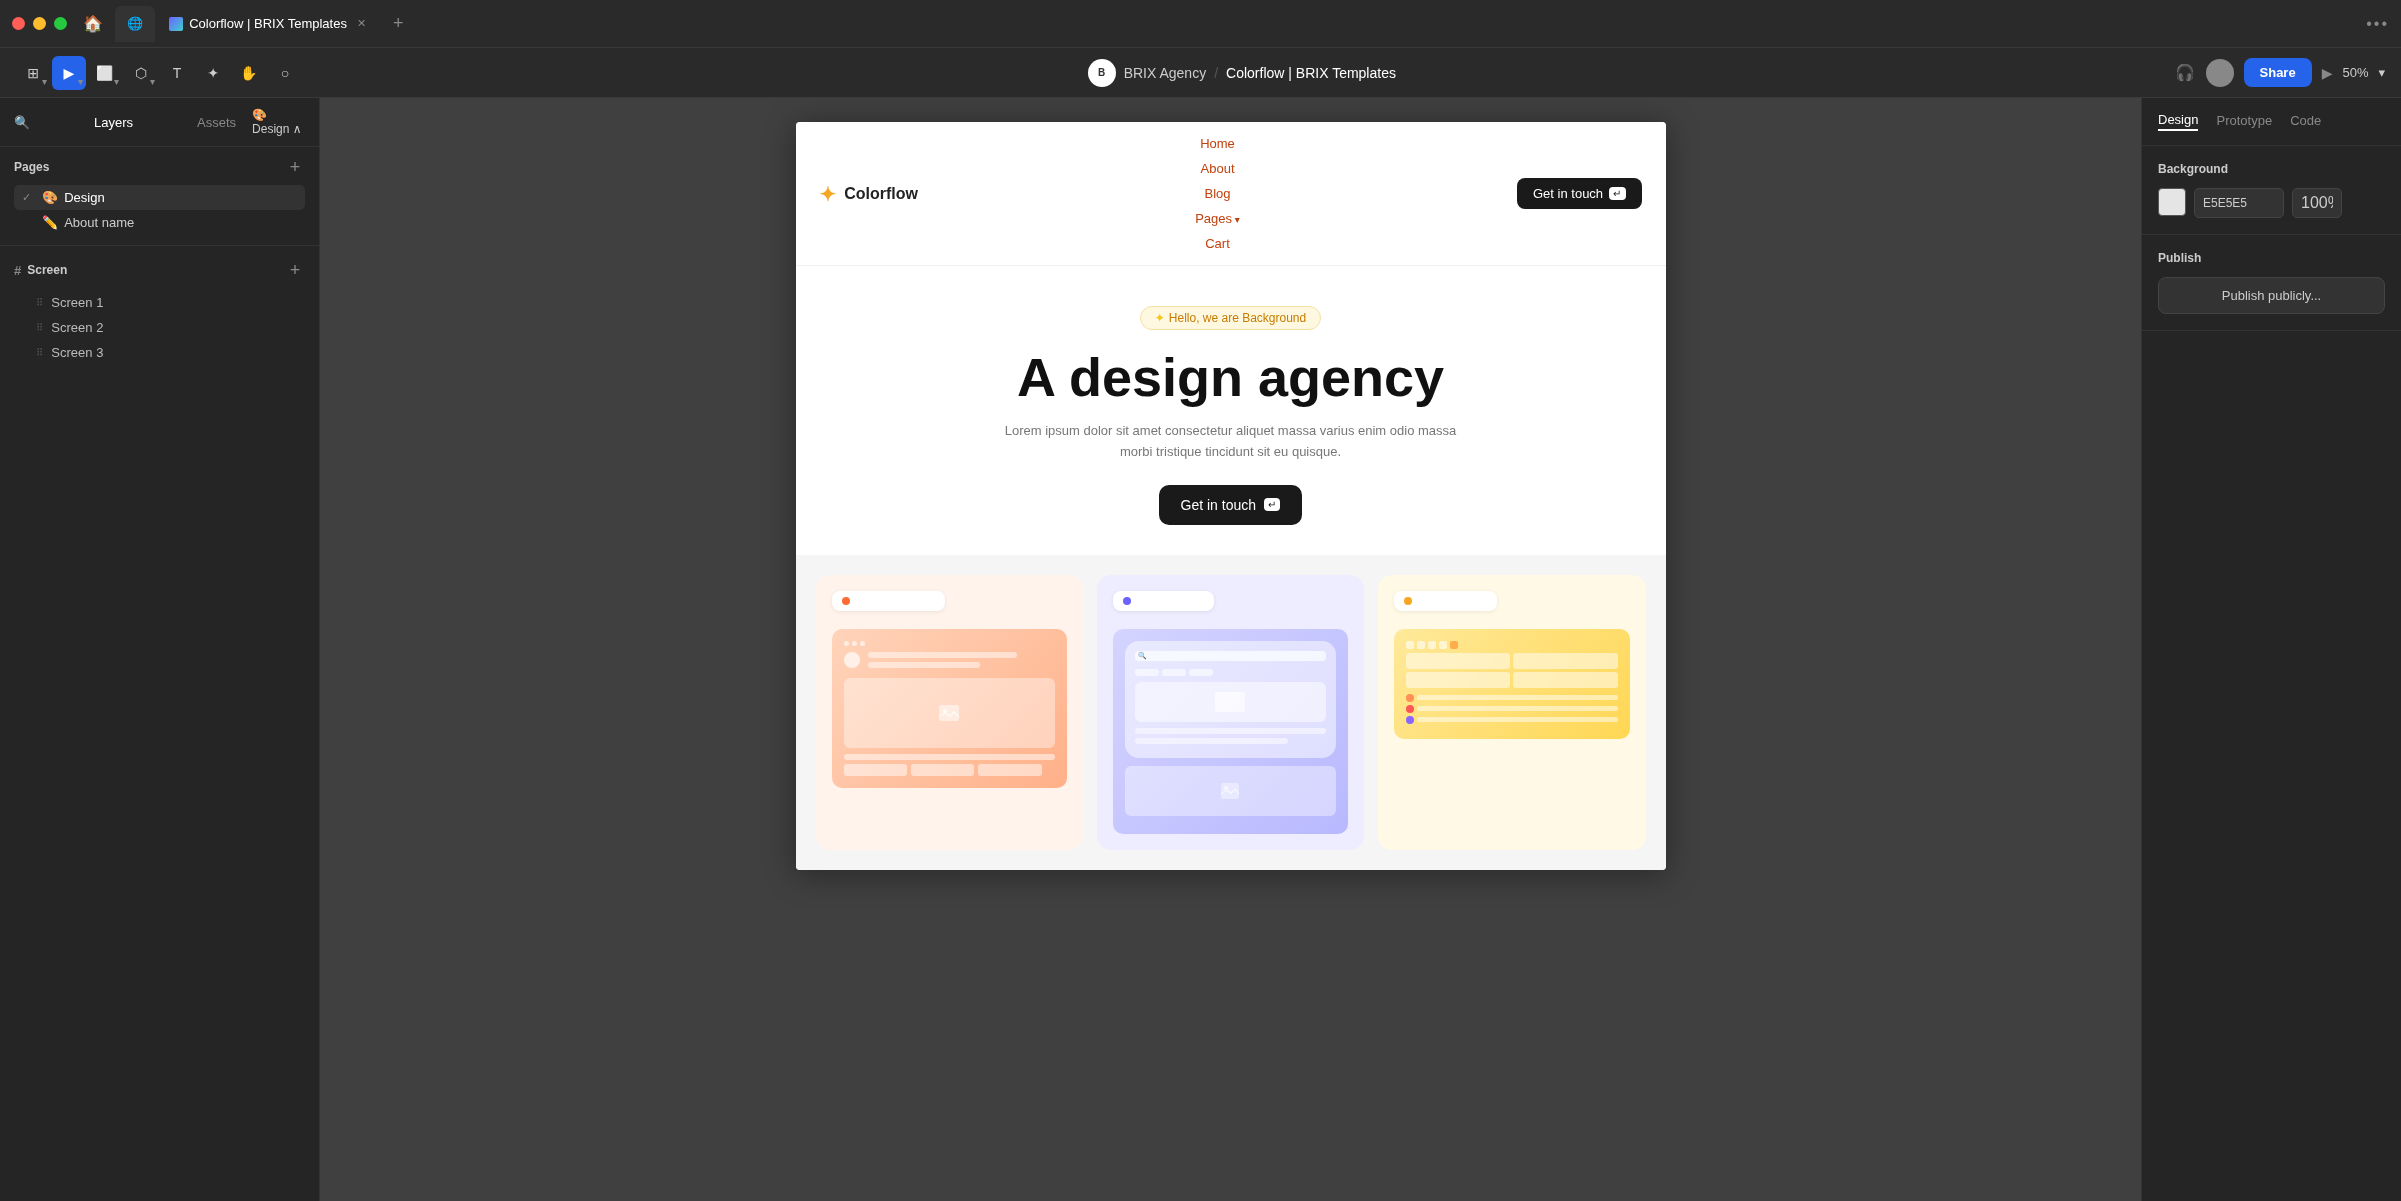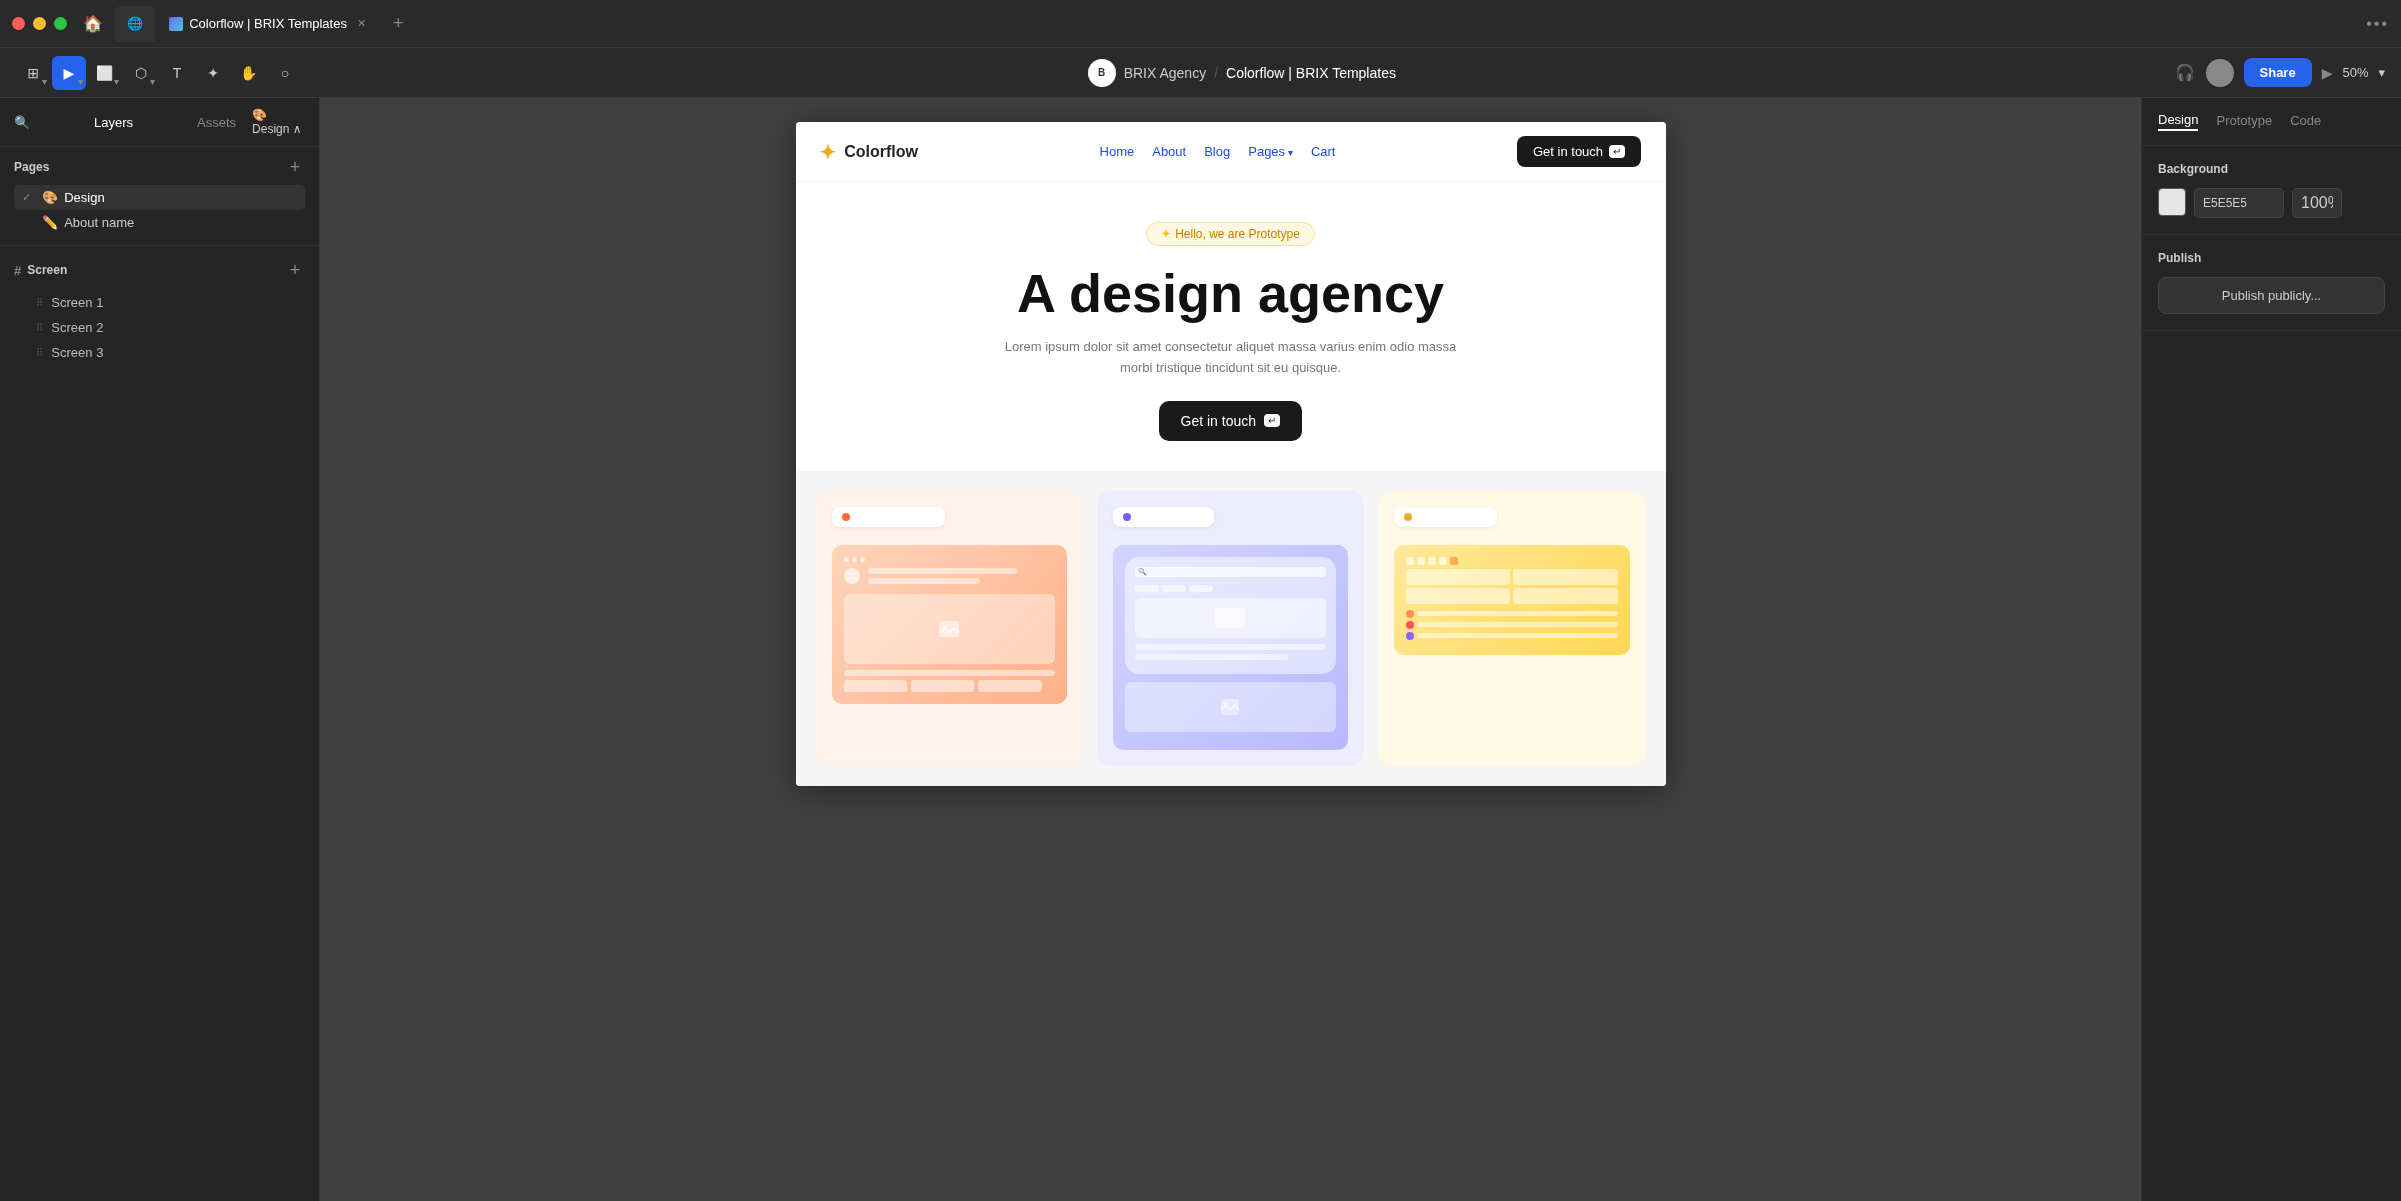--- a/index.html
+++ b/index.html
@@ -104,21 +104,21 @@
     .website-nav {
       background: #fff;
       padding: 14px 24px;
       display: flex;
       align-items: center;
       justify-content: space-between;
       border-bottom: 1px solid #f0f0f0;
     }
     .site-logo { display: flex; align-items: center; gap: 8px; font-size: 16px; font-weight: 700; color: #222; }
     .logo-star { color: #f5a623; font-size: 20px; }
-    .site-nav-links { display: flex; align-items: center; gap: 18px; font-size: 13px; color: #1d4ed8; }
+    .site-nav-links { display: flex; align-items: center; gap: 10px; font-size: 13px; color: #c2410c; flex-direction: column; }
     .site-nav-link { cursor: pointer; }
     .site-nav-link.has-dropdown::after { content: ' ▾'; font-size: 10px; }
     .get-in-touch-btn {
       background: #1a1a1a;
       color: #fff;
       border: none;
       border-radius: 8px;
       padding: 8px 16px;
       font-size: 13px;
       cursor: pointer;
@@ -419,21 +419,21 @@
         </div>
         <button class="get-in-touch-btn">
           <span>Get in touch</span>
           <span class="btn-enter-icon">↵</span>
         </button>
       </div>
 
       <div class="hero-section">
         <div class="hero-badge">
           <span class="badge-star">✦</span>
-          <span>Hello, we are Prototype</span>
+          <span>Hello, we are Background</span>
         </div>
         <div class="hero-title">
           <div>A design agency</div>
         </div>
         <div class="hero-subtitle">Lorem ipsum dolor sit amet consectetur aliquet massa varius enim odio massa morbi tristique tincidunt sit eu quisque.</div>
         <button class="hero-cta">
           <span>Get in touch</span>
           <span class="btn-enter-icon">↵</span>
         </button>
       </div>

